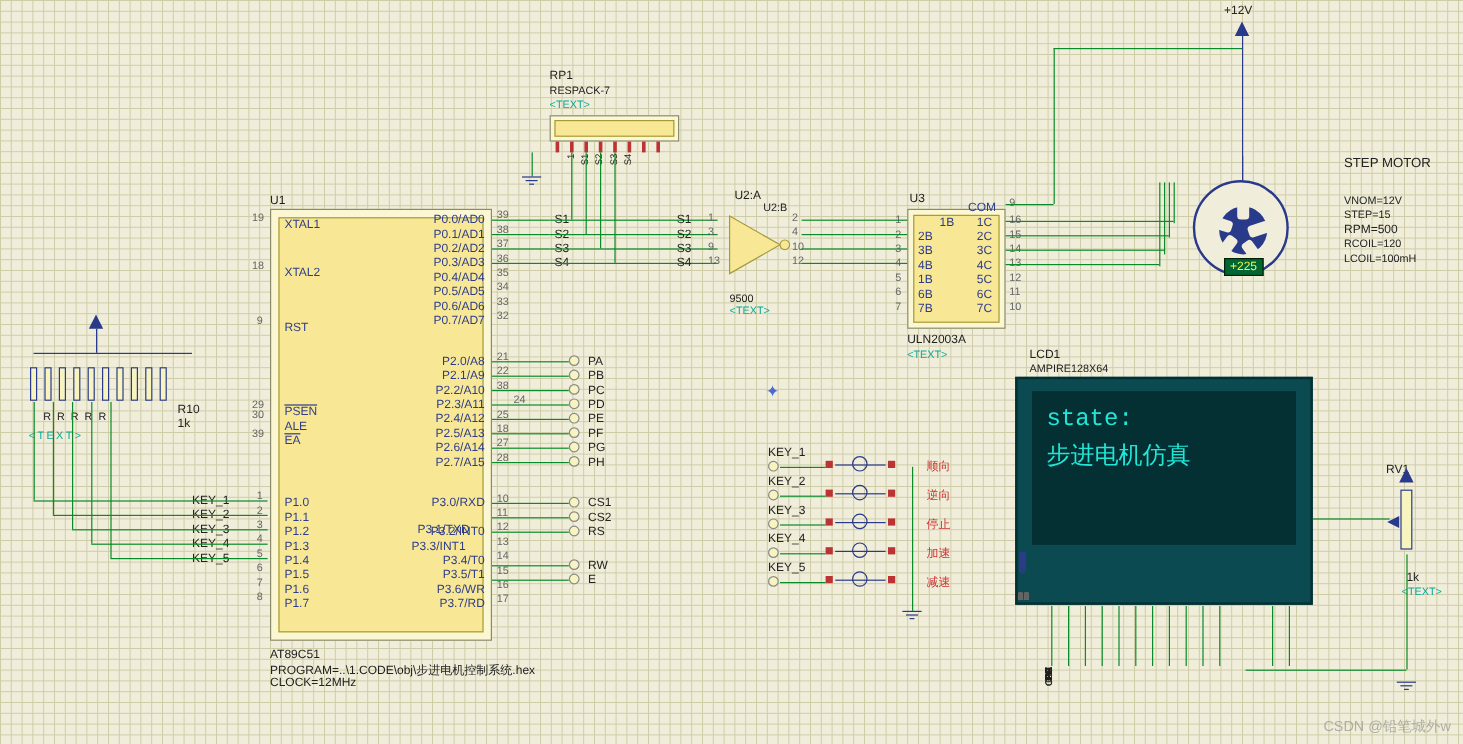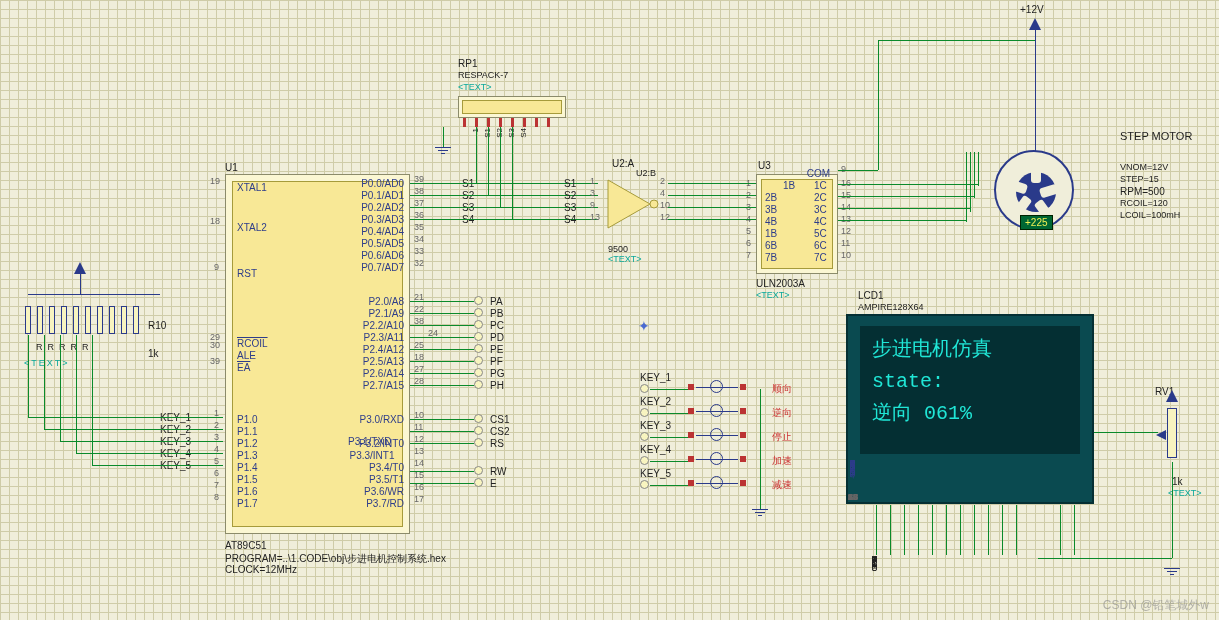--- a/index.html
+++ b/index.html
@@ -92,21 +92,21 @@
 <div class="wire-vb" style="left:1035px;top:30px;height:128px"></div>
 
 <div class="label black" style="left:225px;top:162px">U1</div>
 <div class="chip" style="left:225px;top:174px;width:185px;height:360px">
   <div class="body" style="left:6px;top:6px;right:6px;bottom:6px"></div>
 </div>
 
 <div class="label blue" style="left:237px;top:182px">XTAL1</div>
 <div class="label blue" style="left:237px;top:222px">XTAL2</div>
 <div class="label blue" style="left:237px;top:268px">RST</div>
-<div class="label blue overline" style="left:237px;top:338px">RCOIL</div>
+<div class="label blue overline" style="left:237px;top:338px">PSEN</div>
 <div class="label blue" style="left:237px;top:350px">ALE</div>
 <div class="label blue overline" style="left:237px;top:362px">EA</div>
 <div class="label blue" style="left:237px;top:414px">P1.0</div>
 <div class="label blue" style="left:237px;top:426px">P1.1</div>
 <div class="label blue" style="left:237px;top:438px">P1.2</div>
 <div class="label blue" style="left:237px;top:450px">P1.3</div>
 <div class="label blue" style="left:237px;top:462px">P1.4</div>
 <div class="label blue" style="left:237px;top:474px">P1.5</div>
 <div class="label blue" style="left:237px;top:486px">P1.6</div>
 <div class="label blue" style="left:237px;top:498px">P1.7</div>
@@ -140,21 +140,21 @@
 <div class="label blue" style="left:348px;top:320px;text-align:right;width:56px">P2.2/A10</div>
 <div class="label blue" style="left:348px;top:332px;text-align:right;width:56px">P2.3/A11</div>
 <div class="label blue" style="left:348px;top:344px;text-align:right;width:56px">P2.4/A12</div>
 <div class="label blue" style="left:348px;top:356px;text-align:right;width:56px">P2.5/A13</div>
 <div class="label blue" style="left:348px;top:368px;text-align:right;width:56px">P2.6/A14</div>
 <div class="label blue" style="left:348px;top:380px;text-align:right;width:56px">P2.7/A15</div>
 
 <div class="label blue" style="left:348px;top:414px;text-align:right;width:56px">P3.0/RXD</div>
 <div class="label blue" style="left:348px;top:436px;text-align:left;width:56px">P3.1/TXD</div>
 <div class="label blue" style="left:348px;top:438px;text-align:right;width:56px">P3.2/INT0</div>
-<div class="label blue" style="left:344px;top:450px;text-align:center;width:56px">P3.3/INT1</div>
+<div class="label blue" style="left:332px;top:450px;text-align:right;width:56px">P3.3/INT1</div>
 <div class="label blue" style="left:348px;top:462px;text-align:right;width:56px">P3.4/T0</div>
 <div class="label blue" style="left:348px;top:474px;text-align:right;width:56px">P3.5/T1</div>
 <div class="label blue" style="left:348px;top:486px;text-align:right;width:56px">P3.6/WR</div>
 <div class="label blue" style="left:348px;top:498px;text-align:right;width:56px">P3.7/RD</div>
 
 <div class="pinno" style="left:414px;top:174px">39</div>
 <div class="pinno" style="left:414px;top:186px">38</div>
 <div class="pinno" style="left:414px;top:198px">37</div>
 <div class="pinno" style="left:414px;top:210px">36</div>
 <div class="pinno" style="left:414px;top:222px">35</div>
@@ -358,23 +358,22 @@
 <div class="label black" style="left:1120px;top:186px;font-size:10px">RPM=500</div>
 <div class="label black" style="left:1120px;top:198px;font-size:9px">RCOIL=120</div>
 <div class="label black" style="left:1120px;top:210px;font-size:9px">LCOIL=100mH</div>
 <div class="stepbadge" style="left:1020px;top:215px">+225</div>
 <div class="wire-vb" style="left:1035px;top:130px;height:20px"></div>
 
 <div class="label black" style="left:858px;top:290px">LCD1</div>
 <div class="label black" style="left:858px;top:302px;font-size:9px">AMPIRE128X64</div>
 <div class="chip" style="left:846px;top:314px;width:248px;height:190px;background:#0a4a50;border:2px solid #042f33"></div>
 <div class="lcd-screen" style="left:860px;top:326px;width:220px;height:128px">
+  <div>state:</div>
   <div>步进电机仿真</div>
-  <div>state:</div>
-  <div>逆向  061%</div>
 </div>
 
 <div style="position:absolute;left:848px;top:460px;width:244px;display:flex;justify-content:space-between">
   <span class="label blue vrot">-Vout</span>
   <span class="label blue vrot">RST</span>
   <span class="label blue vrot">DB7</span>
   <span class="label blue vrot">DB6</span>
   <span class="label blue vrot">DB5</span>
   <span class="label blue vrot">DB4</span>
   <span class="label blue vrot">DB3</span>
@@ -458,21 +457,21 @@
   </div>
 <div class="pwr-arrow" style="left:1166px;top:390px"></div>
 
 <div class="pwr-arrow" style="left:74px;top:262px"></div>
 <div class="wire-vb" style="left:80px;top:274px;height:20px"></div>
 <div class="wire-hb" style="left:28px;top:294px;width:132px"></div>
 <div class="res-array" style="left:22px;top:306px">
   <span class="r"></span><span class="r"></span><span class="r"></span><span class="r"></span><span class="r"></span><span class="r"></span><span class="r"></span><span class="r"></span><span class="r"></span><span class="r"></span>
 </div>
 <div class="label black" style="left:36px;top:342px;font-size:9px">R &nbsp;R &nbsp;R &nbsp;R &nbsp;R</div>
-<div class="label black" style="left:148px;top:320px">R10</div>
+<div class="label black" style="left:148px;top:336px">R10</div>
 <div class="label black" style="left:148px;top:348px">1k</div>
 <div class="label teal" style="left:24px;top:358px;font-size:9px;letter-spacing:2px">&lt;TEXT&gt;</div>
 
 <div class="label black" style="left:160px;top:412px">KEY_1</div>
 <div class="label black" style="left:160px;top:424px">KEY_2</div>
 <div class="label black" style="left:160px;top:436px">KEY_3</div>
 <div class="label black" style="left:160px;top:448px">KEY_4</div>
 <div class="label black" style="left:160px;top:460px">KEY_5</div>
 <div class="wire-h" style="left:28px;top:417px;width:195px"></div>
 <div class="wire-h" style="left:44px;top:429px;width:179px"></div>

